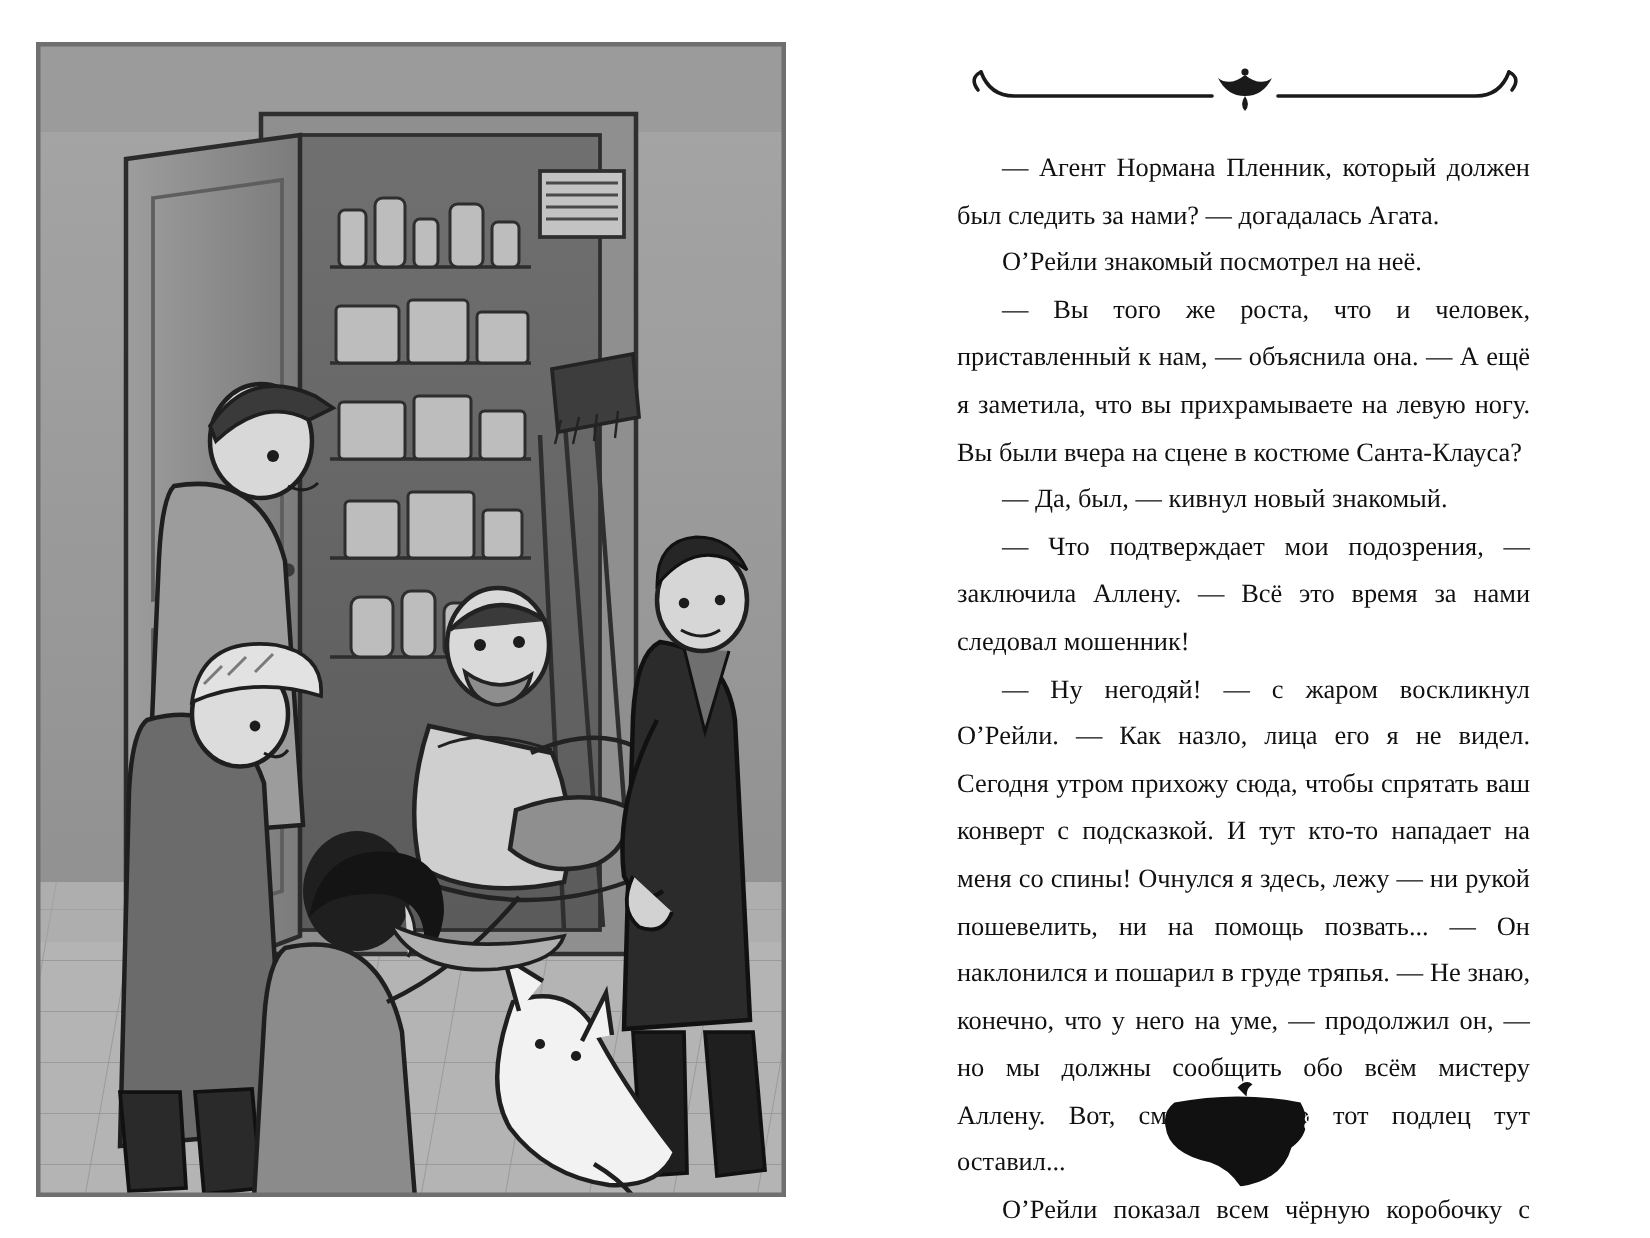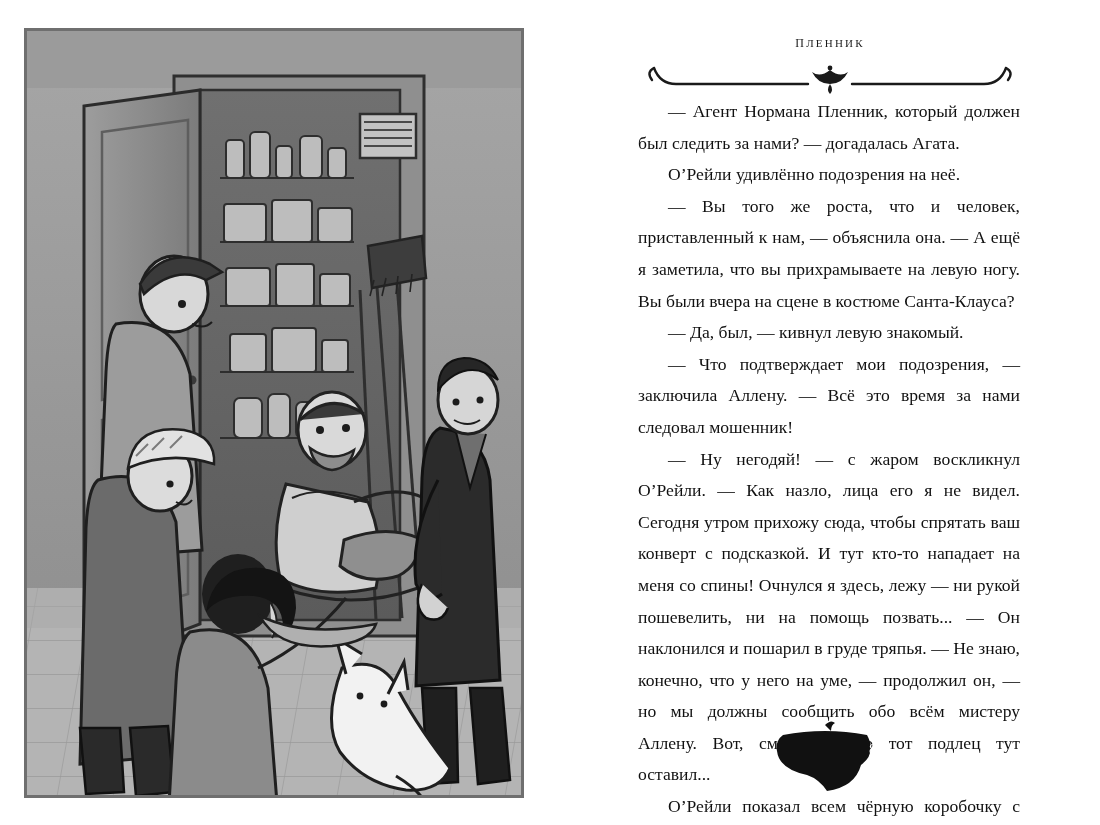--- a/index.html
+++ b/index.html
@@ -266,41 +266,40 @@
         <path d="M236 588 q46 22 116 8 q-6 18 -44 22 q-54 4 -72 -30 Z" fill="#b0b0b0" stroke="#1f1f1f" stroke-width="2.5"></path>
 
         <rect x="1.5" y="1.5" width="497" height="767" fill="none" stroke="#6f6f6f" stroke-width="3"></rect>
       </svg>
     </div>
   </div>
 
   <div class="page-right">
 
     <div class="chapter-head">
-      <div class="chapter-title">Пленник</div>
       <svg class="ornament" viewBox="0 0 380 34">
         <g fill="none" stroke="#1a1a1a" stroke-width="2.4" stroke-linecap="round">
           <path d="M14 6 q6 16 22 16 h132"></path>
           <path d="M366 6 q-6 16 -22 16 h-132"></path>
           <path d="M14 6 q-8 4 -2 12"></path>
           <path d="M366 6 q8 4 2 12"></path>
         </g>
         <g fill="#1a1a1a">
           <path d="M190 8 q10 8 18 2 q-6 12 -18 12 q-12 0 -18 -12 q8 6 18 -2 Z"></path>
           <path d="M190 22 q4 6 0 10 q-4 -4 0 -10 Z"></path>
           <circle cx="190" cy="6" r="2.4"></circle>
         </g>
       </svg>
     </div>
 
     <div class="body-text">
       <p>— Агент Нормана Пленник, который должен был следить за нами? — догадалась Агата.</p>
-      <p>О’Рейли удивлённо подозрения на неё.</p>
+      <p>О’Рейли знакомый посмотрел на неё.</p>
       <p>— Вы того же роста, что и человек, приставленный к нам, — объяснила она. — А ещё я заметила, что вы прихрамываете на левую ногу. Вы были вчера на сцене в костюме Санта-Клауса?</p>
-      <p>— Да, был, — кивнул левую знакомый.</p>
+      <p>— Да, был, — кивнул новый знакомый.</p>
       <p>— Что подтверждает мои подозрения, — заключила Аллену. — Всё это время за нами следовал мошенник!</p>
       <p>— Ну негодяй! — с жаром воскликнул О’Рейли. — Как назло, лица его я не видел. Сегодня утром прихожу сюда, чтобы спрятать ваш конверт с подсказкой. И тут кто-то нападает на меня со спины! Очнулся я здесь, лежу — ни рукой пошевелить, ни на помощь позвать... — Он наклонился и пошарил в груде тряпья. — Не знаю, конечно, что у него на уме, — продолжил он, — но мы должны сообщить обо всём мистеру Аллену. Вот, смотрите, что тот подлец тут оставил...</p>
       <p>О’Рейли показал всем чёрную коробочку с красной кнопкой.</p>
     </div>
 
     <div class="folio">
       <svg viewBox="0 0 120 74" width="120" height="74">
         <g fill="#111111">
           <path d="M60 8 q6 -6 10 -2 q-4 2 -4 8 Z"></path>
           <path d="M18 18 q42 -8 84 0 q10 18 -6 30 q-6 22 -34 26 q-8 -12 -20 -16 q-28 -6 -30 -24 q-2 -10 6 -16 Z"></path>

